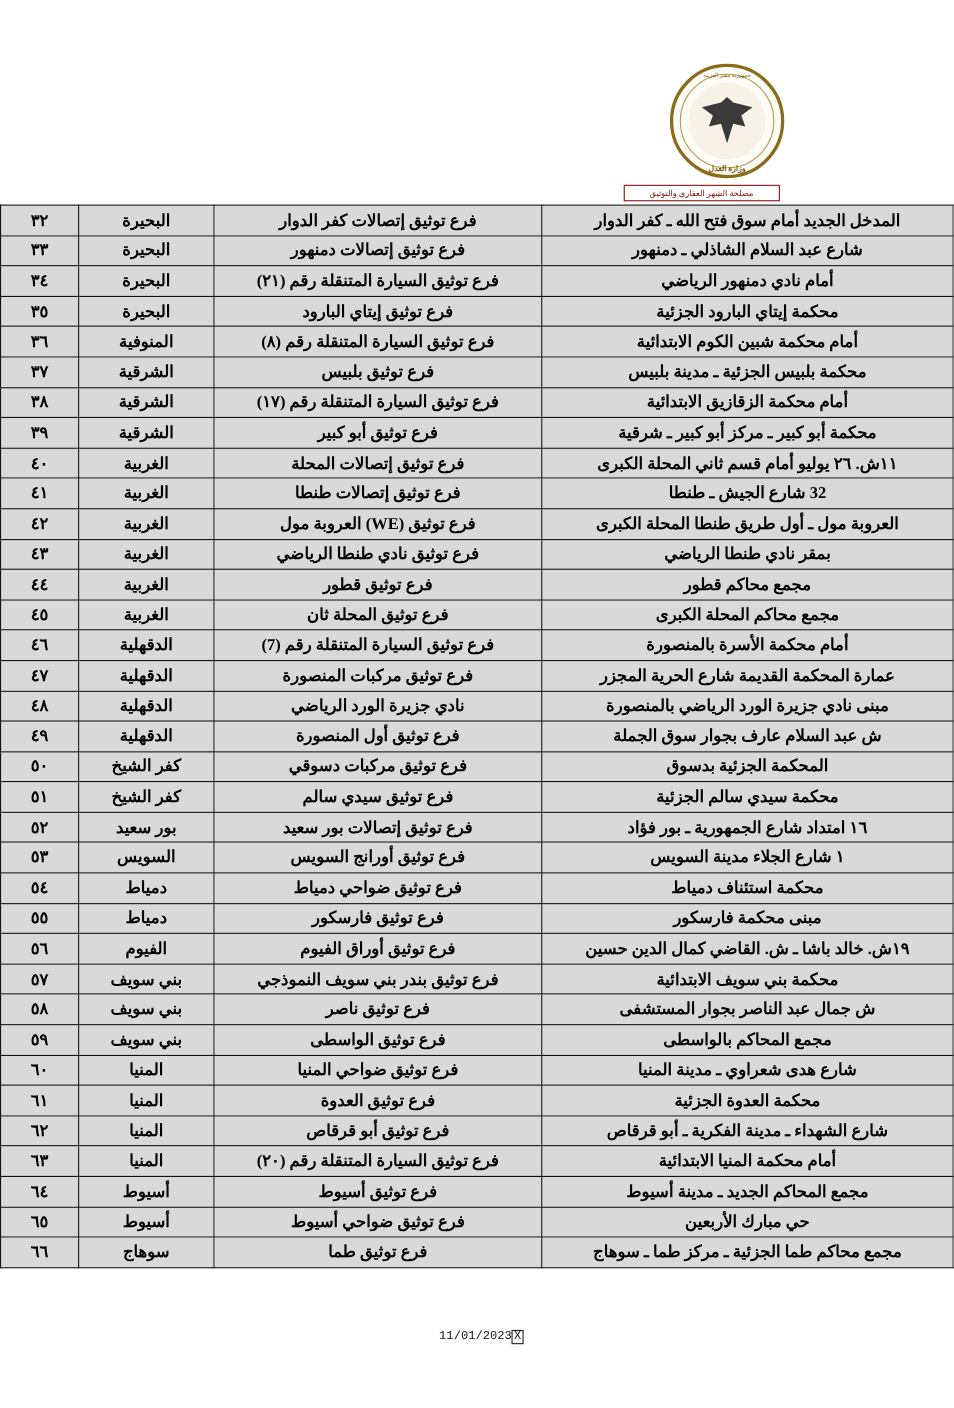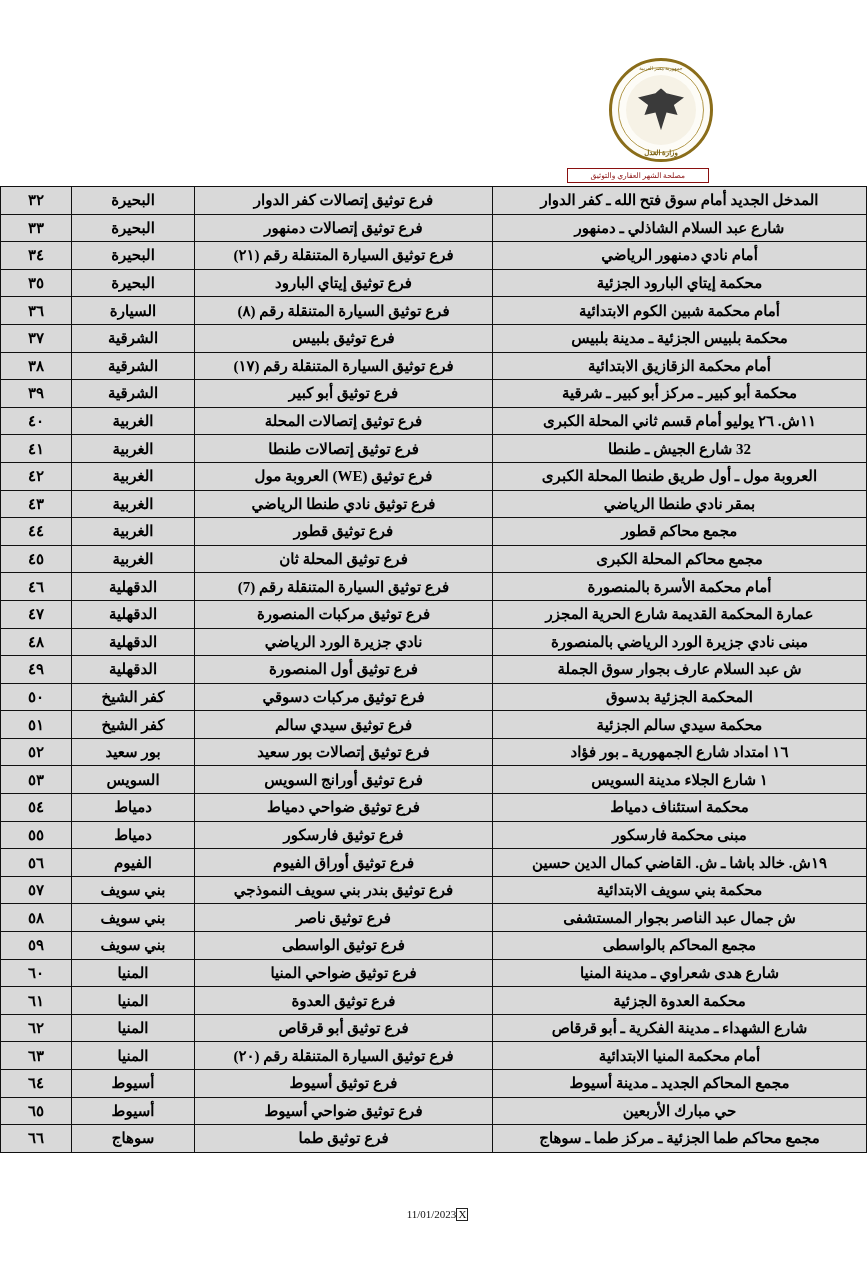--- a/index.html
+++ b/index.html
@@ -148,21 +148,21 @@
   
   .footer {
     position: absolute;
     left: 0;
     right: 0;
     bottom: 58px;
     text-align: center;
     direction: ltr;
   }
   .footer .date {
-    font-family: Liberation Serif, serif;
+    font-family: Liberation Mono, monospace;
     font-size: 11px;
     color: #111;
     display: inline-block;
   }
   .footer .date .x {
     display: inline-block;
     border: 1px solid #222;
     padding: 0 1px;
     margin-right: -1px;
     line-height: 11px;
@@ -210,21 +210,21 @@
         </tr>
         <tr class="shade">
           <td class="c-addr">محكمة إيتاي البارود الجزئية</td>
           <td class="c-branch">فرع توثيق إيتاي البارود</td>
           <td class="c-gov">البحيرة</td>
           <td class="c-num">٣٥</td>
         </tr>
         <tr class="shade">
           <td class="c-addr">أمام محكمة شبين الكوم الابتدائية</td>
           <td class="c-branch">فرع توثيق السيارة المتنقلة رقم (٨)</td>
-          <td class="c-gov">السيارة</td>
+          <td class="c-gov">المنوفية</td>
           <td class="c-num">٣٦</td>
         </tr>
         <tr class="shade">
           <td class="c-addr">محكمة بلبيس الجزئية ـ مدينة بلبيس</td>
           <td class="c-branch">فرع توثيق بلبيس</td>
           <td class="c-gov">الشرقية</td>
           <td class="c-num">٣٧</td>
         </tr>
         <tr class="shade">
           <td class="c-addr">أمام محكمة الزقازيق الابتدائية</td>

